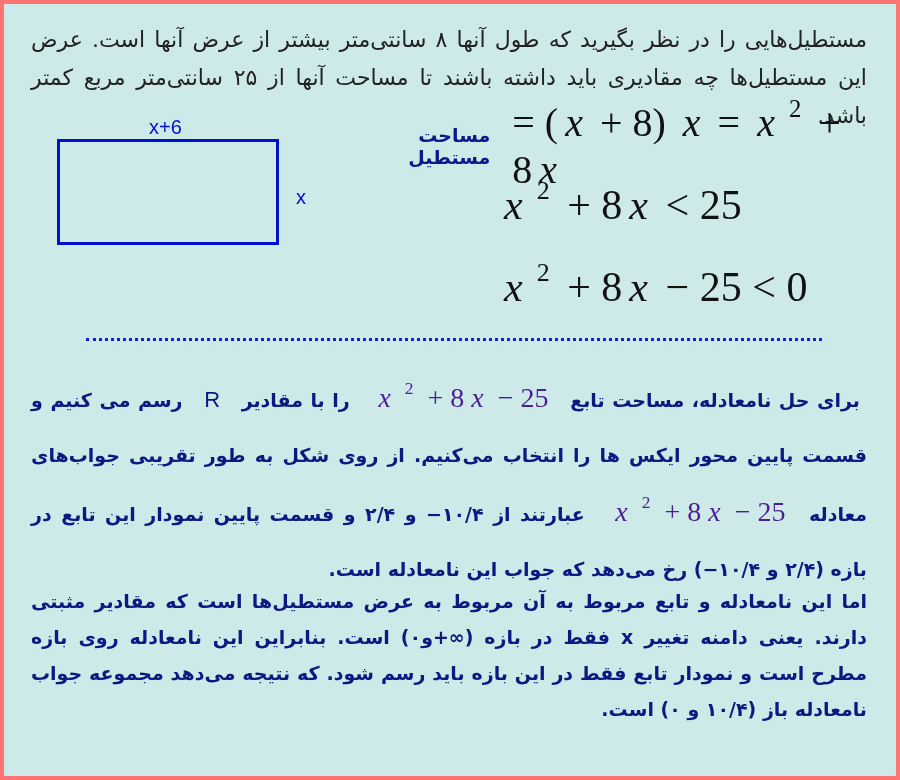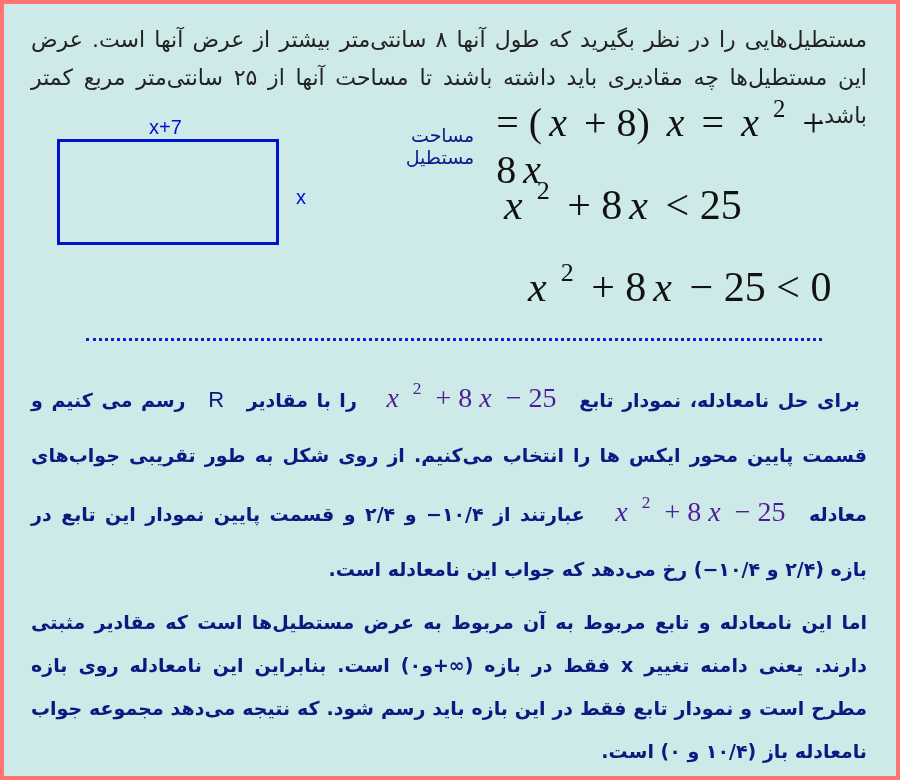--- a/index.html
+++ b/index.html
@@ -32,66 +32,66 @@
     .math {
       font-family: "Liberation Serif", serif; color: #111111;
     }
     .math i { font-style: italic; }
     .math sup { font-size: 0.62em; vertical-align: 0.75em; line-height: 0; }
     .eq1 {
       position: absolute; left: 320px; top: 112px; height: 60px;
       display: flex; align-items: center; gap: 8px;
     }
     .area-label {
-      font-family: "DejaVu Sans", sans-serif; font-weight: normal; color: #0a1a8a;
+      font-family: "DejaVu Sans", sans-serif; font-weight: bold; color: #0a1a8a;
       font-size: 19px; direction: rtl;
     }
     .eq1 .math { font-size: 40px; }
     .eq2 { position: absolute; left: 486px; top: 170px; font-size: 42px; }
-    .eq3 { position: absolute; left: 486px; top: 252px; font-size: 42px; margin-left: 24px; }
+    .eq3 { position: absolute; left: 486px; top: 252px; font-size: 42px; }
     .dotted {
       position: absolute; left: 82px; width: 736px; top: 334px;
       border-top: 3px dotted #1122cc;
     }
     .body-text {
       position: absolute; left: 20px; right: 22px;
       direction: rtl; text-align: justify; text-align-last: right;
       font-family: "DejaVu Sans", sans-serif; font-weight: bold;
       color: #0a1a80; font-size: 19px; line-height: 50px;
     }
     .p2 { top: 355px; }
-    .p3 { top: 590px; line-height: 43px; }
+    .p3 { top: 572px; line-height: 36px; }
     .body-text .math { font-weight: normal; font-size: 28px; color: #4c1d95; direction: ltr; unicode-bidi: isolate; display: inline-block; }
     .latin-r { font-family: "Liberation Sans", sans-serif; font-weight: normal; font-size: 22px; }
   </style>
 </head>
 <body>
 
 <div class="frame">
 
   <p class="p1">مستطیل‌هایی را در نظر بگیرید که طول آنها ۸ سانتی‌متر بیشتر از عرض آنها است. عرض این مستطیل‌ها چه مقادیری باید داشته باشند تا مساحت آنها از ۲۵ سانتی‌متر مربع کمتر باشد.</p>
 
   <div class="rect-fig">
-    <span class="label-top">x+7</span>
+    <span class="label-top">x+6</span>
     <div class="rect-box"></div>
     <span class="label-side">x</span>
   </div>
 
   <div class="eq1">
     <span class="area-label">مساحت مستطیل</span>
     <span class="math">= (<i>x</i> + 8) <i>x</i> = <i>x</i><sup>2</sup> + 8<i>x</i></span>
   </div>
 
   <div class="eq2 math"><i>x</i><sup>2</sup> + 8<i>x</i> &lt; 25</div>
   <div class="eq3 math"><i>x</i><sup>2</sup> + 8<i>x</i> − 25 &lt; 0</div>
 
   <div class="dotted"></div>
 
   <p class="body-text p2">
-    <span>برای حل نامعادله، نمودار تابع</span>
+    <span>برای حل نامعادله، مساحت تابع</span>
     <span class="math"><i>x</i><sup>2</sup> + 8<i>x</i> − 25</span>
     <span>را با مقادیر</span>
     <span class="latin-r">R</span>
     <span>رسم می کنیم و قسمت پایین محور ایکس ها را انتخاب می‌کنیم. از روی شکل به طور تقریبی جواب‌های معادله</span>
     <span class="math"><i>x</i><sup>2</sup> + 8<i>x</i> − 25</span>
     <span>عبارتند از ۱۰/۴− و ۲/۴ و قسمت پایین نمودار این تابع در بازه (۲/۴ و ۱۰/۴−) رخ می‌دهد که جواب این نامعادله است.</span>
   </p>
 
   <p class="body-text p3">اما این نامعادله و تابع مربوط به آن مربوط به عرض مستطیل‌ها است که مقادیر مثبتی دارند. یعنی دامنه تغییر x فقط در بازه (∞+و۰) است. بنابراین این نامعادله روی بازه مطرح است و نمودار تابع فقط در این بازه باید رسم شود. که نتیجه می‌دهد مجموعه جواب نامعادله باز (۱۰/۴ و ۰) است.</p>
 

